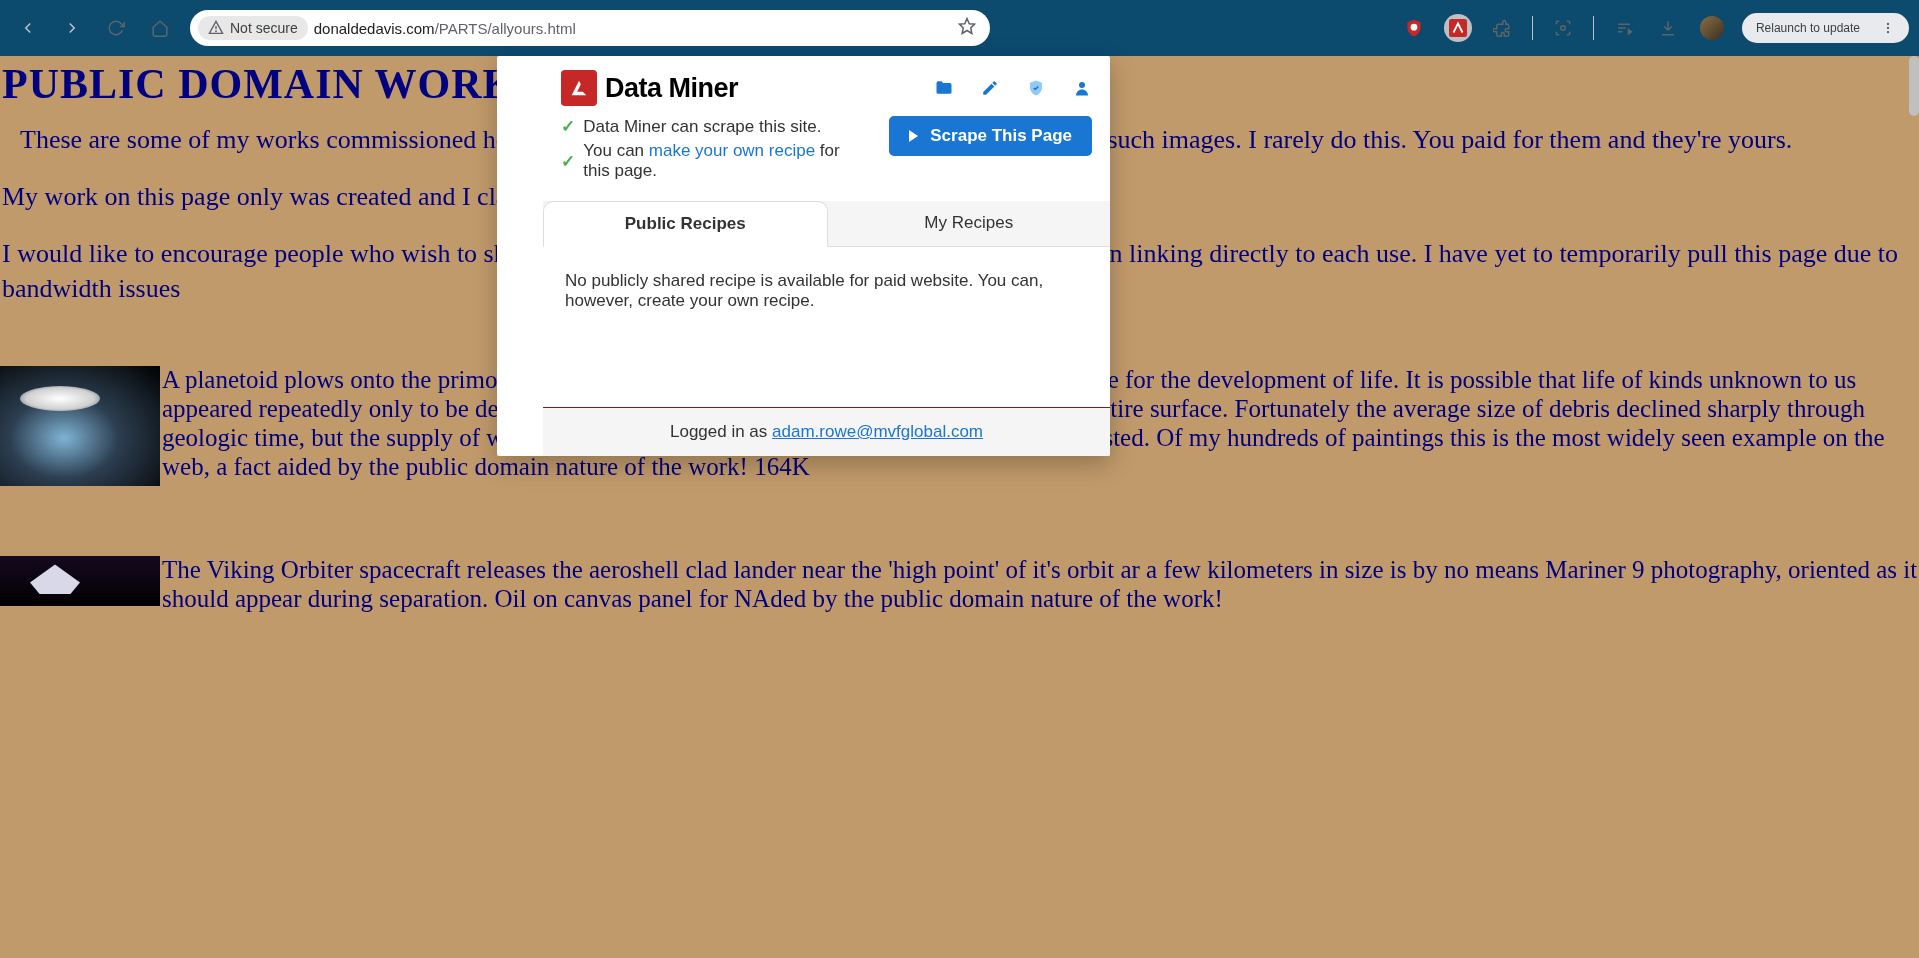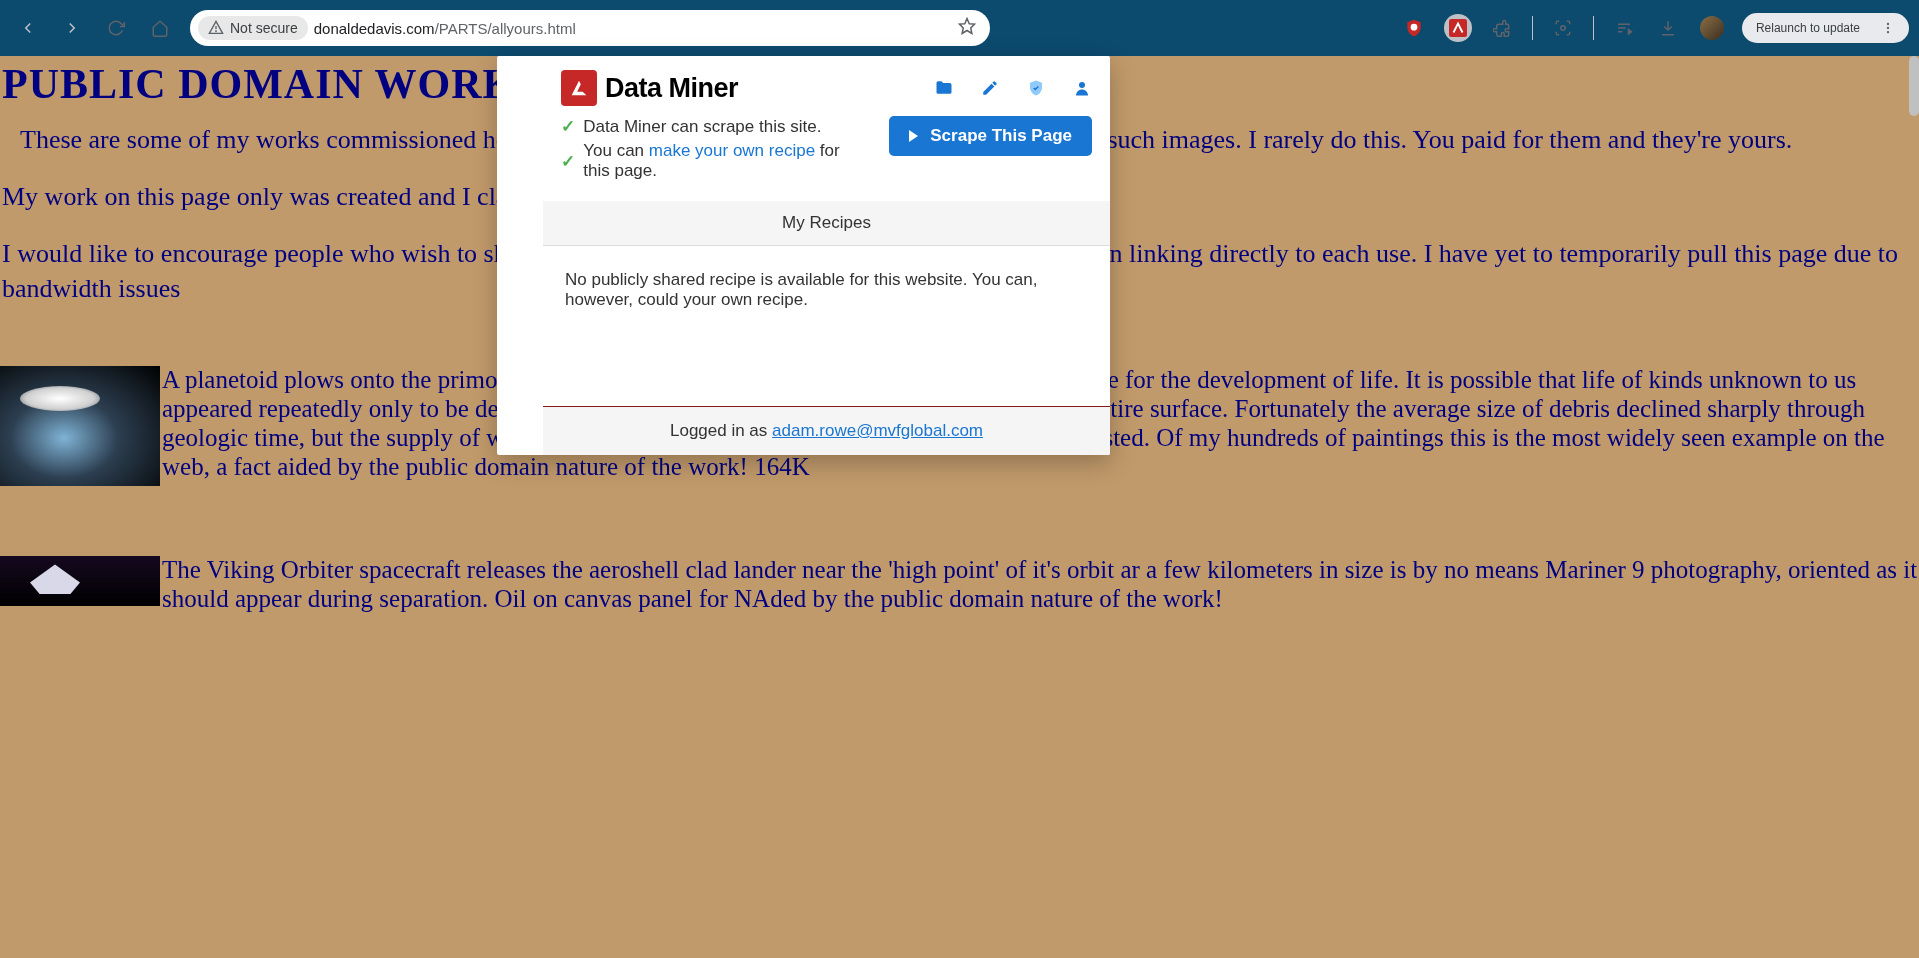--- a/index.html
+++ b/index.html
@@ -230,21 +230,22 @@
         </span>
       </div>
     </div>
     <button class="scrape-btn">
       <span class="play"></span>
       <span>Scrape This Page</span>
     </button>
   </div>
 
   <div class="tabs">
+    <div class="tab active">Public Recipes</div>
     <div class="tab">My Recipes</div>
   </div>
 
-  <div class="tab-body">No publicly shared recipe is available for this website. You can, however, could your own recipe.</div>
+  <div class="tab-body">No publicly shared recipe is available for paid website. You can, however, create your own recipe.</div>
 
   <div class="popup-footer">
     <span>Logged in as </span><a href="#">adam.rowe@mvfglobal.com</a>
   </div>
 </div>
 
 </body></html>

